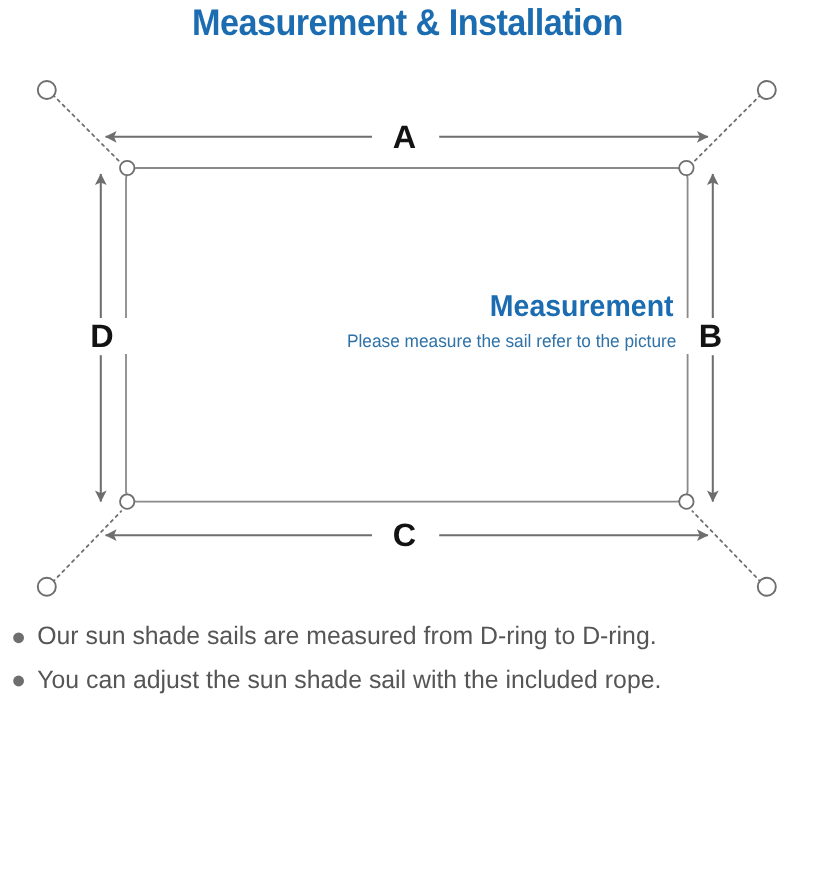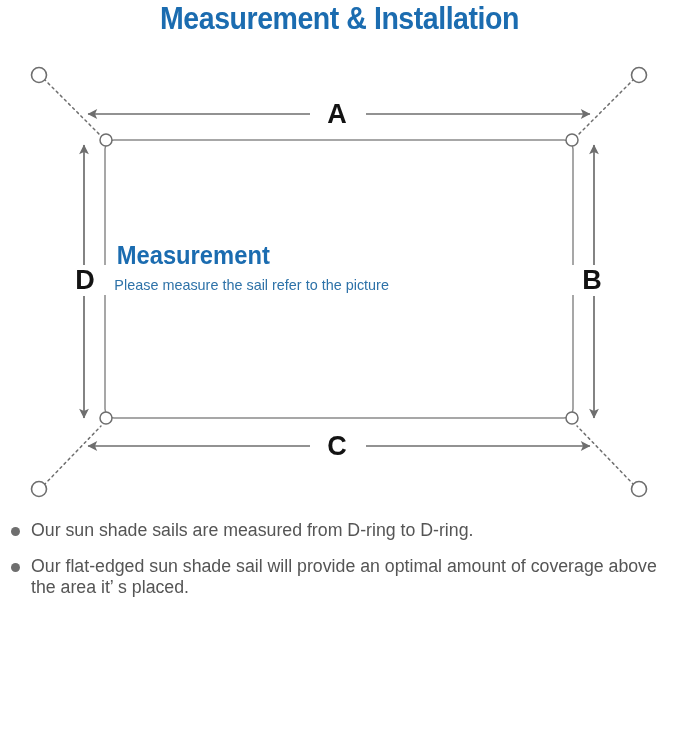--- a/index.html
+++ b/index.html
@@ -41,21 +41,21 @@
   }
   #diagram svg {
     display: block;
   }
 
   .center-label-wrap {
     position: absolute;
     left: 105px;
     top: 196px;   
     width: 468px;
-    text-align: left;
+    text-align: right;
     pointer-events: none;
   }
   .center-title {
     font-size: 25px;
     font-weight: bold;
     color: #1b6cb0;
     line-height: 30px;
     transform: scaleX(0.95);
   }
   .center-sub {
@@ -86,21 +86,21 @@
     position: absolute;
     left: 0;
     top: 520px;
     width: 679px;
   }
   .note-item {
     position: relative;
     padding-left: 31px;
     padding-right: 6px;
     margin-bottom: 15px;
-    font-size: 18px;
+    font-size: 21px;
     line-height: 21px;
     color: #555555;
   }
   .note-bullet {
     position: absolute;
     left: 11px;
     top: 7px;
     width: 9px;
     height: 9px;
     border-radius: 50%;
@@ -176,15 +176,15 @@
   <div class="dim-letter" id="dim-d">D</div>
 </div>
 
 <div id="notes">
   <div class="note-item">
     <span class="note-bullet"></span>
     <span class="note-text">Our sun shade sails are measured from D-ring to D-ring.</span>
   </div>
   <div class="note-item">
     <span class="note-bullet"></span>
-    <span class="note-text">Our flat-edged sun shade sail will provide an optimal amount of coverage above the area it’ s placed.</span>
+    <span class="note-text">You can adjust the sun shade sail with the included rope.</span>
   </div>
 </div>
 
 </body></html>

